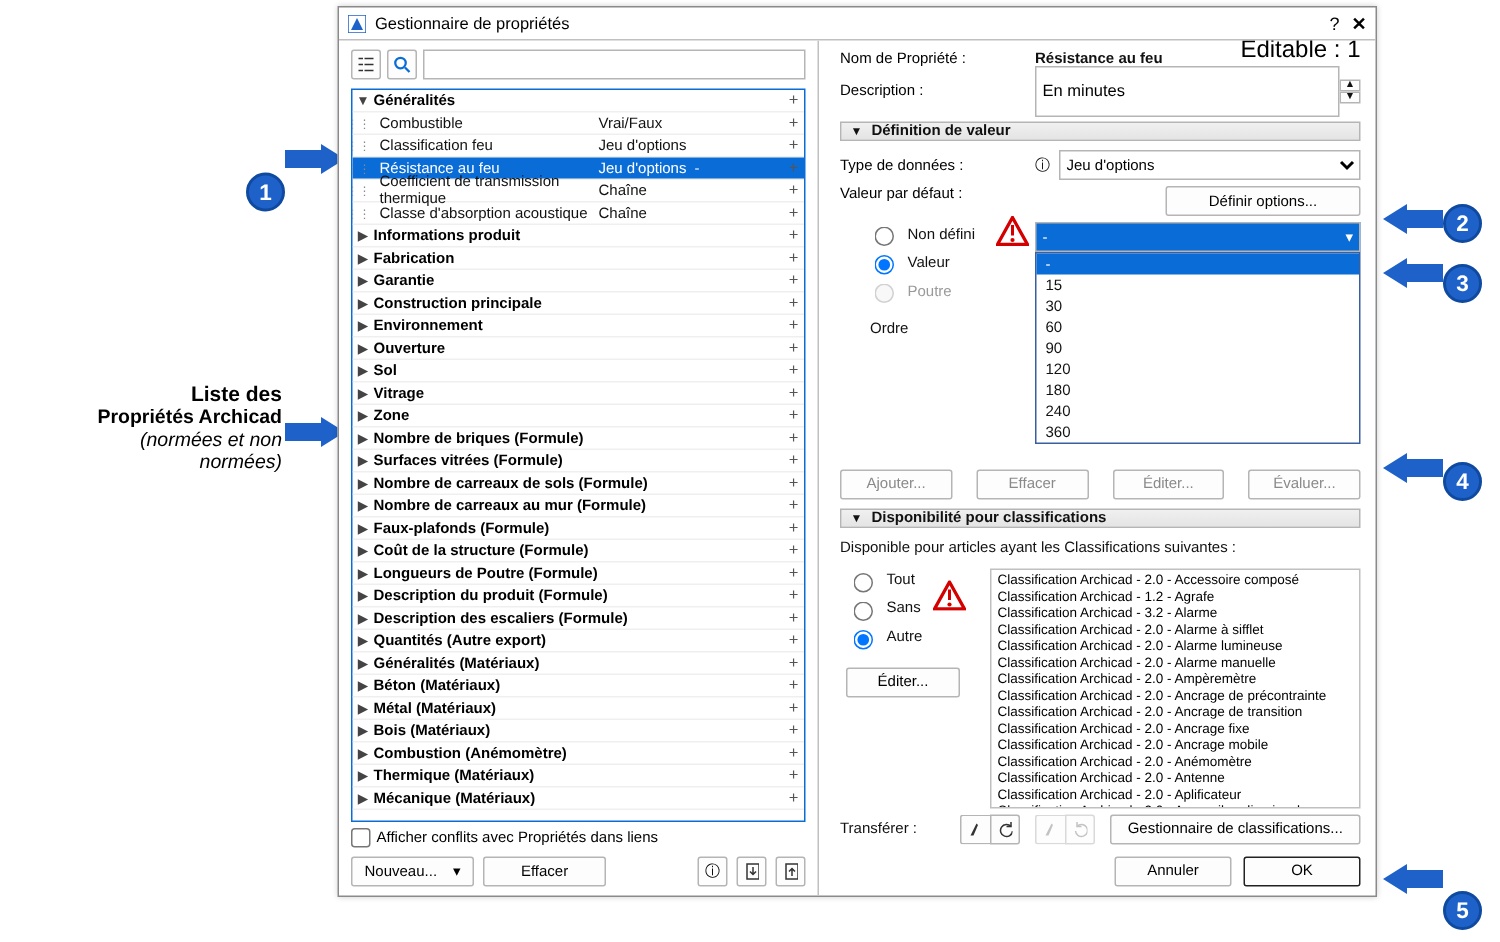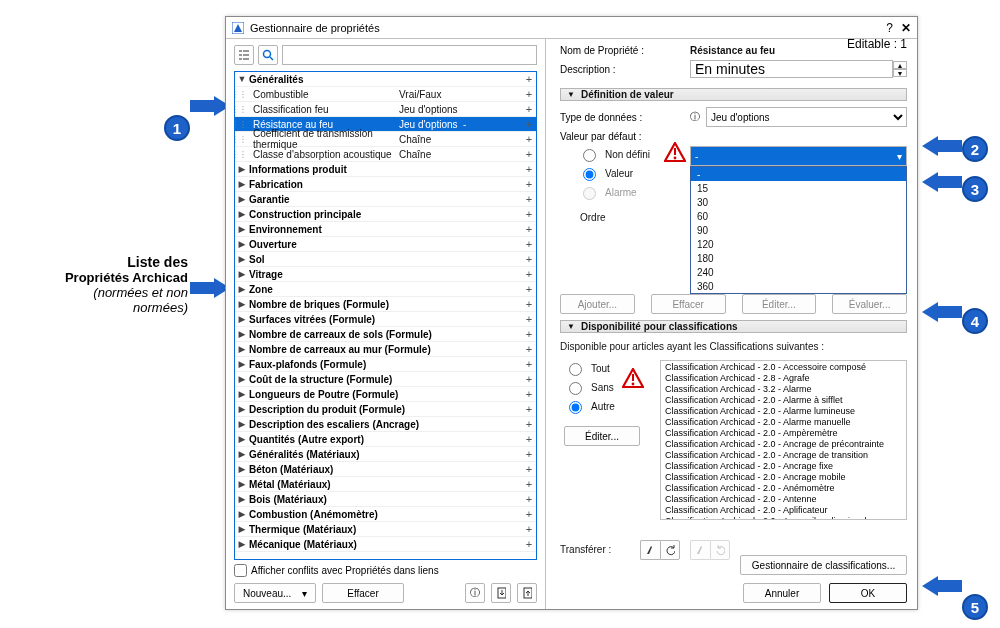--- a/index.html
+++ b/index.html
@@ -23,21 +23,21 @@
   
   .anno-text{position:absolute;text-align:right;color:#000;}
   .anno-text .t1{font-size:14px;font-weight:700;}
   .anno-text .t2{font-size:13px;font-weight:700;}
   .anno-text .t3{font-size:13px;font-style:italic;}
   .arrow{position:absolute;}
   .arrow svg{display:block;}
   .badge{position:absolute;width:26px;height:26px;border-radius:50%;background:var(--blue);color:#fff;border:2px solid #0f4aa0;display:flex;align-items:center;justify-content:center;font-weight:700;font-size:15px;}
 
   
-  .win{position:absolute;left:225px;top:16px;width:693px;height:594px;border:1px solid var(--border);background:#fff;display:flex;flex-direction:column;box-shadow:0 0 4px rgba(0,0,0,.2);justify-content:center;}
+  .win{position:absolute;left:225px;top:4px;width:693px;height:594px;border:1px solid var(--border);background:#fff;display:flex;flex-direction:column;box-shadow:0 0 4px rgba(0,0,0,.2);justify-content:center;}
   .titlebar{height:22px;display:flex;align-items:center;padding:0 6px;border-bottom:1px solid var(--light-border);font-size:11px;color:#000;}
   .titlebar .t-left{display:flex;align-items:center;gap:6px;flex:1;}
   .titlebar .t-icon svg{display:block;}
   .titlebar .t-right{display:flex;align-items:center;gap:8px;font-size:12px;}
   .titlebar .t-right .q{font-weight:400;}
   .titlebar .t-right .x{font-weight:700;}
 
   .win-body{flex:1;display:flex;gap:0;overflow:hidden;}
   .left{width:320px;border-right:1px solid var(--light-border);display:flex;flex-direction:column;padding:6px 8px;}
   .right{flex:1;display:flex;flex-direction:column;padding:6px 10px 6px 14px;position:relative;}
@@ -70,25 +70,25 @@
   .chk-row{display:flex;align-items:center;gap:4px;margin-top:4px;font-size:10px;color:#000;}
   .chk-row input{margin:0;}
 
   .btn{height:20px;border:1px solid var(--btn-brd);background:var(--btn);border-radius:2px;font-size:10px;padding:0 8px;display:flex;align-items:center;justify-content:center;}
   .btn.small{padding:0 4px;width:20px;}
 
   .left-footer{display:flex;align-items:center;gap:6px;margin-top:6px;}
   .left-footer .gap{flex:1;}
 
   
-  .editable{position:absolute;right:10px;top:-2px;font-size:12px;color:#000;}
+  .editable{position:absolute;right:10px;top:-2px;font-size:16px;color:#000;}
   .form-row{display:flex;align-items:center;height:20px;margin-bottom:4px;font-size:10px;}
   .form-row .lbl{width:130px;color:#000;}
   .form-row .val{flex:1;font-weight:700;}
-  .form-row input[type=text]{flex:1;height:18px;border:1px solid var(--btn-brd);padding:0 4px;font-size:14px;}
+  .form-row input[type=text]{flex:1;height:34px;border:1px solid var(--btn-brd);padding:0 4px;font-size:11px;}
   .form-row .spinners{width:14px;display:flex;flex-direction:column;}
   .form-row .spinners span{height:8px;border:1px solid var(--btn-brd);font-size:7px;display:flex;align-items:center;justify-content:center;background:var(--btn);}
   .section-bar{background:linear-gradient(#f0f0f0,#e4e4e4);border:1px solid var(--btn-brd);height:18px;display:flex;align-items:center;gap:6px;padding:0 6px;font-weight:700;font-size:10px;margin:6px 0 6px 0;}
   .section-bar .tri{font-size:8px;}
   select.sel{height:20px;border:1px solid var(--btn-brd);background:#fff;font-size:10px;flex:1;}
   .radioblock{margin-left:18px;display:flex;flex-direction:column;gap:3px;}
   .radioblock label{display:flex;align-items:center;gap:6px;font-size:10px;}
   .radioblock label.disabled{color:#9a9a9a;}
 
   .value-area{position:relative;}
@@ -326,21 +326,21 @@
                 <span class="gname">Longueurs de Poutre (Formule)</span>
                 <span class="plus">+</span>
               </div>
               <div class="group-row">
                 <span class="arrow-ico">▶</span>
                 <span class="gname">Description du produit (Formule)</span>
                 <span class="plus">+</span>
               </div>
               <div class="group-row">
                 <span class="arrow-ico">▶</span>
-                <span class="gname">Description des escaliers (Ancrage)</span>
+                <span class="gname">Description des escaliers (Formule)</span>
                 <span class="plus">+</span>
               </div>
               <div class="group-row">
                 <span class="arrow-ico">▶</span>
                 <span class="gname">Quantités (Autre export)</span>
                 <span class="plus">+</span>
               </div>
               <div class="group-row">
                 <span class="arrow-ico">▶</span>
                 <span class="gname">Généralités (Matériaux)</span>
@@ -431,36 +431,41 @@
         <div class="form-row">
           <div class="lbl">Type de données :</div>
           <span style="margin-right:6px;">ⓘ</span>
           <select class="sel">
             <option>Jeu d'options</option>
           </select>
         </div>
 
         <div class="form-row" style="align-items:flex-start;height:auto;">
           <div class="lbl">Valeur par défaut :</div>
+          <div style="flex:1;">
+            <div style="display:flex;justify-content:flex-end;">
+              <button class="btn" style="width:130px;justify-content:center;">Définir options...</button>
+            </div>
+          </div>
         </div>
 
         <div style="display:flex;">
           <div style="width:130px;">
             <div class="radioblock">
               <label>
                   <input type="radio" name="dv" style="">
                   <span>Non défini</span>
                 </label>
               <label>
                   <input type="radio" name="dv" checked="" style="">
                   <span>Valeur</span>
                 </label>
               <label class="disabled">
                   <input type="radio" name="dv" disabled="" style="">
-                  <span>Alarme</span>
+                  <span>Poutre</span>
                 </label>
               <div style="height:6px;"></div>
               <div style="padding-left:2px;">Ordre</div>
             </div>
           </div>
           <div style="flex:1;position:relative;" class="value-area">
 
             <div class="warn-ico" style="left:-26px;top:-4px;">
               <svg width="22" height="20">
                   <polygon points="11,1 21,19 1,19" fill="none" stroke="#d40000" stroke-width="2.2"></polygon>
@@ -523,21 +528,21 @@
                 <svg width="22" height="20">
                     <polygon points="11,1 21,19 1,19" fill="none" stroke="#d40000" stroke-width="2.2"></polygon>
                     <line x1="11" y1="6" x2="11" y2="13" stroke="#d40000" stroke-width="2"></line>
                     <circle cx="11" cy="16" r="1.4" fill="#d40000"></circle>
                   </svg>
               </div>
             </div>
           </div>
           <div class="classif-right" id="classlist">
               <div>Classification Archicad - 2.0 - Accessoire composé</div>
-              <div>Classification Archicad - 2.8 - Agrafe</div>
+              <div>Classification Archicad - 1.2 - Agrafe</div>
               <div>Classification Archicad - 3.2 - Alarme</div>
               <div>Classification Archicad - 2.0 - Alarme à sifflet</div>
               <div>Classification Archicad - 2.0 - Alarme lumineuse</div>
               <div>Classification Archicad - 2.0 - Alarme manuelle</div>
               <div>Classification Archicad - 2.0 - Ampèremètre</div>
               <div>Classification Archicad - 2.0 - Ancrage de précontrainte</div>
               <div>Classification Archicad - 2.0 - Ancrage de transition</div>
               <div>Classification Archicad - 2.0 - Ancrage fixe</div>
               <div>Classification Archicad - 2.0 - Ancrage mobile</div>
               <div>Classification Archicad - 2.0 - Anémomètre</div>
@@ -568,21 +573,21 @@
                   <path d="M2 10 L6 2 L7 3 L4 10 Z" fill="#888"></path>
                 </svg>
               </button>
             <button class="btn small" style="opacity:.5;">
                 <svg width="12" height="12">
                   <path d="M3 4a4 4 0 1 1-1 3" fill="none" stroke="#888"></path>
                   <path d="M3 1v3h3" fill="none" stroke="#888"></path>
                 </svg>
               </button>
           </div>
-          <button class="btn" style="flex:1;justify-content:center;margin-top:31px;">Gestionnaire de classifications...</button>
+          <button class="btn" style="flex:1;justify-content:center;">Gestionnaire de classifications...</button>
         </div>
 
         <div class="footer-right">
           <button class="btn">Annuler</button>
           <button class="btn ok">OK</button>
         </div>
       </div>
     </div>
   </div>
 </div>

